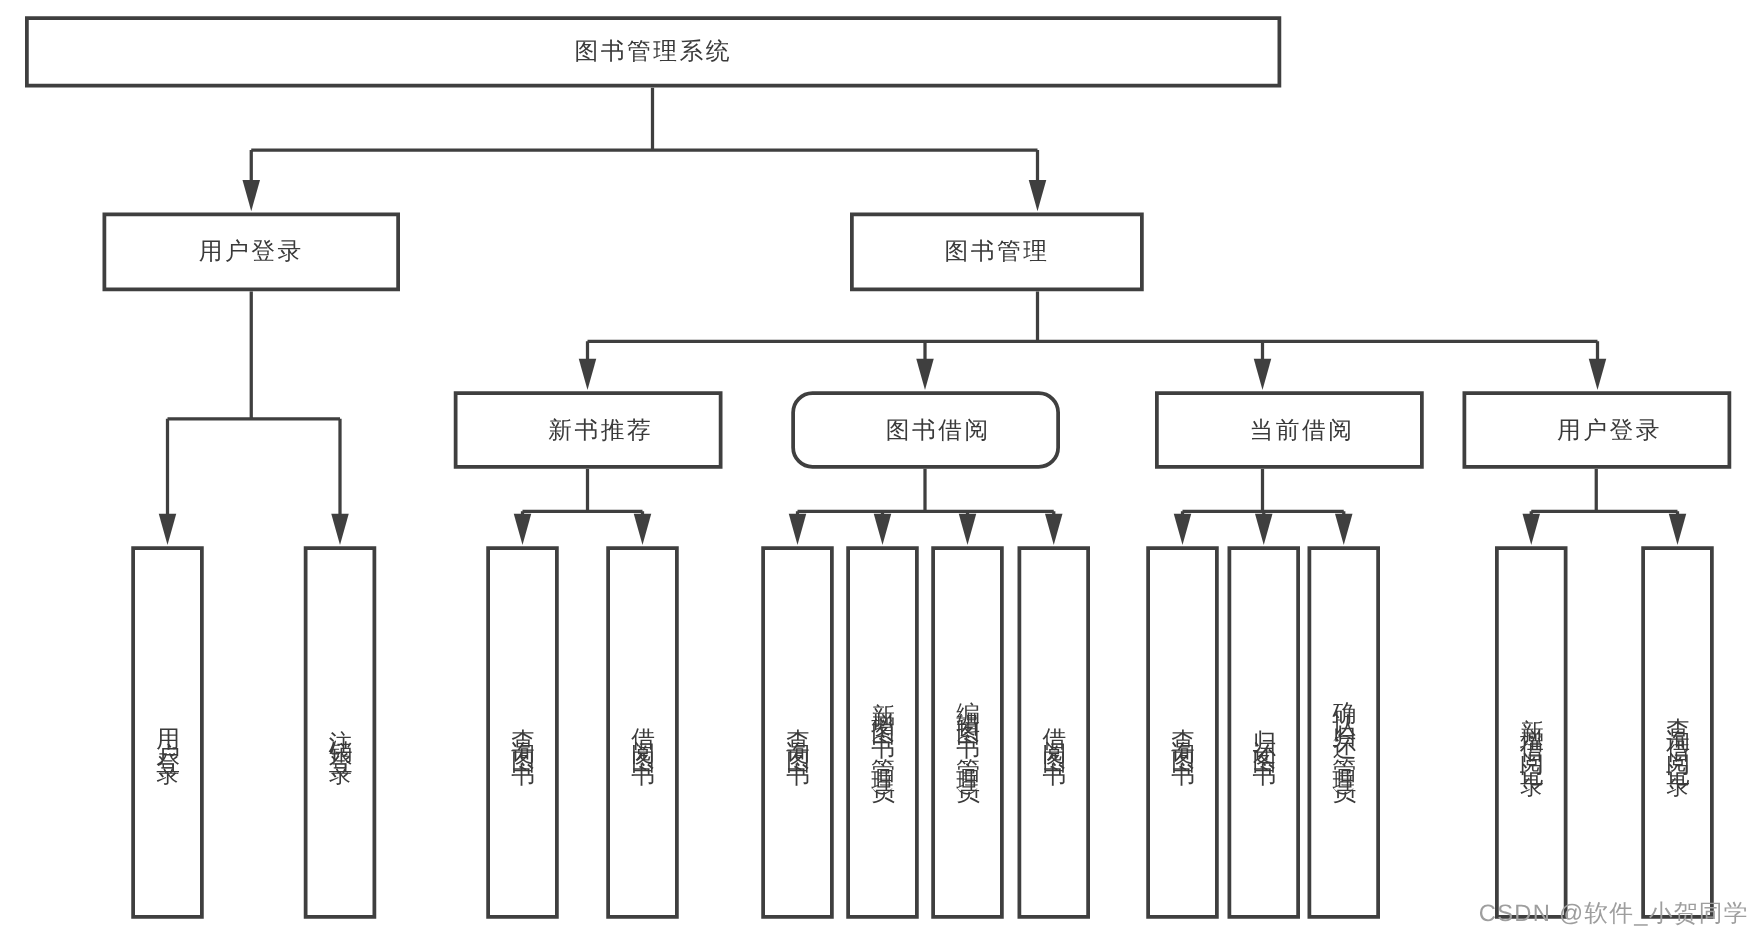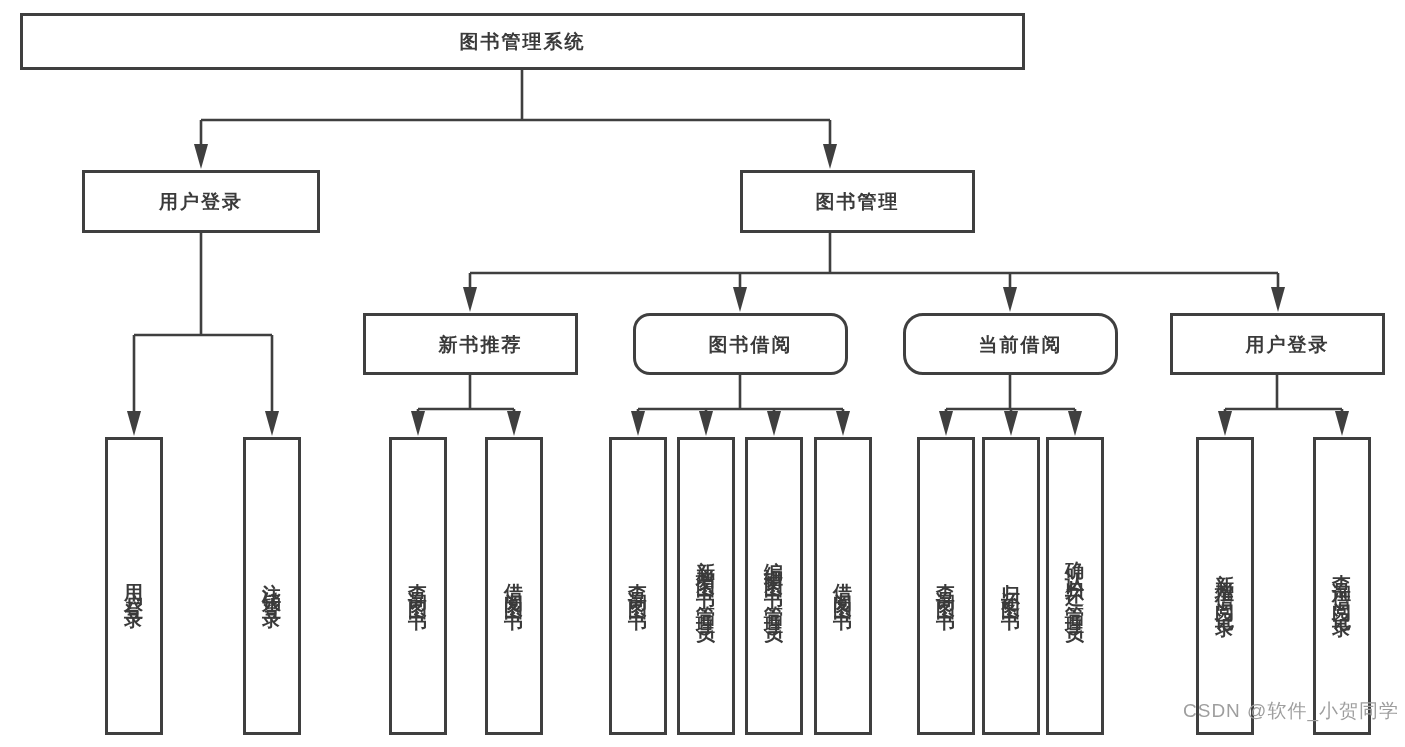--- a/index.html
+++ b/index.html
@@ -22,50 +22,49 @@
     border: 3px solid #3f3f3f;
     background: #ffffff;
     display: flex;
     align-items: center;
     justify-content: center;
     color: #3a3a3a;
     font-size: 19px;
     letter-spacing: 2px;
     text-align: center;
     line-height: 1;
-    font-weight: bold;
   }
   .leaf {
     writing-mode: vertical-rl;
     text-orientation: mixed;
     letter-spacing: 9px;
     font-size: 19px;
     padding: 6px 0;
   }
   
   .root { left: 20px;  top: 13px;  width: 1005px; height: 57px; }
   .b-user  { left: 82px;  top: 170px; width: 238px; height: 63px; }
-  .b-mgmt  { left: 740px; top: 170px; width: 235px; height: 63px; }
+  .b-mgmt  { left: 680px; top: 170px; width: 235px; height: 63px; }
   .l3      { top: 313px; width: 215px; height: 62px; padding-left: 20px; }
   .b-rec   { left: 363px; }
   .b-bor   { left: 633px; border-radius: 17px; }
-  .b-cur   { left: 903px; border-radius: 20px; }
+  .b-cur   { left: 924px; }
   .b-log   { left: 1170px; }
   
   .col { top: 437px; width: 58px; height: 298px; }
   .c1  { left: 105px; }  .c2  { left: 243px; }
   .c3  { left: 389px; }  .c4  { left: 485px; }
   .c5  { left: 609px; }  .c6  { left: 677px; }
   .c7  { left: 745px; }  .c8  { left: 814px; }
   .c9  { left: 917px; }  .c10 { left: 982px; } .c11 { left: 1046px; }
   .c12 { left: 1196px; } .c13 { left: 1313px; }
   .watermark {
     position: absolute;
     left: 1183px;
-    top: 698px;
+    top: 718px;
     font-size: 19px;
     color: #9e9e9e;
     letter-spacing: 1px;
     white-space: nowrap;
   }
 </style>
 </head>
 <body>
 
 <div class="stage">

